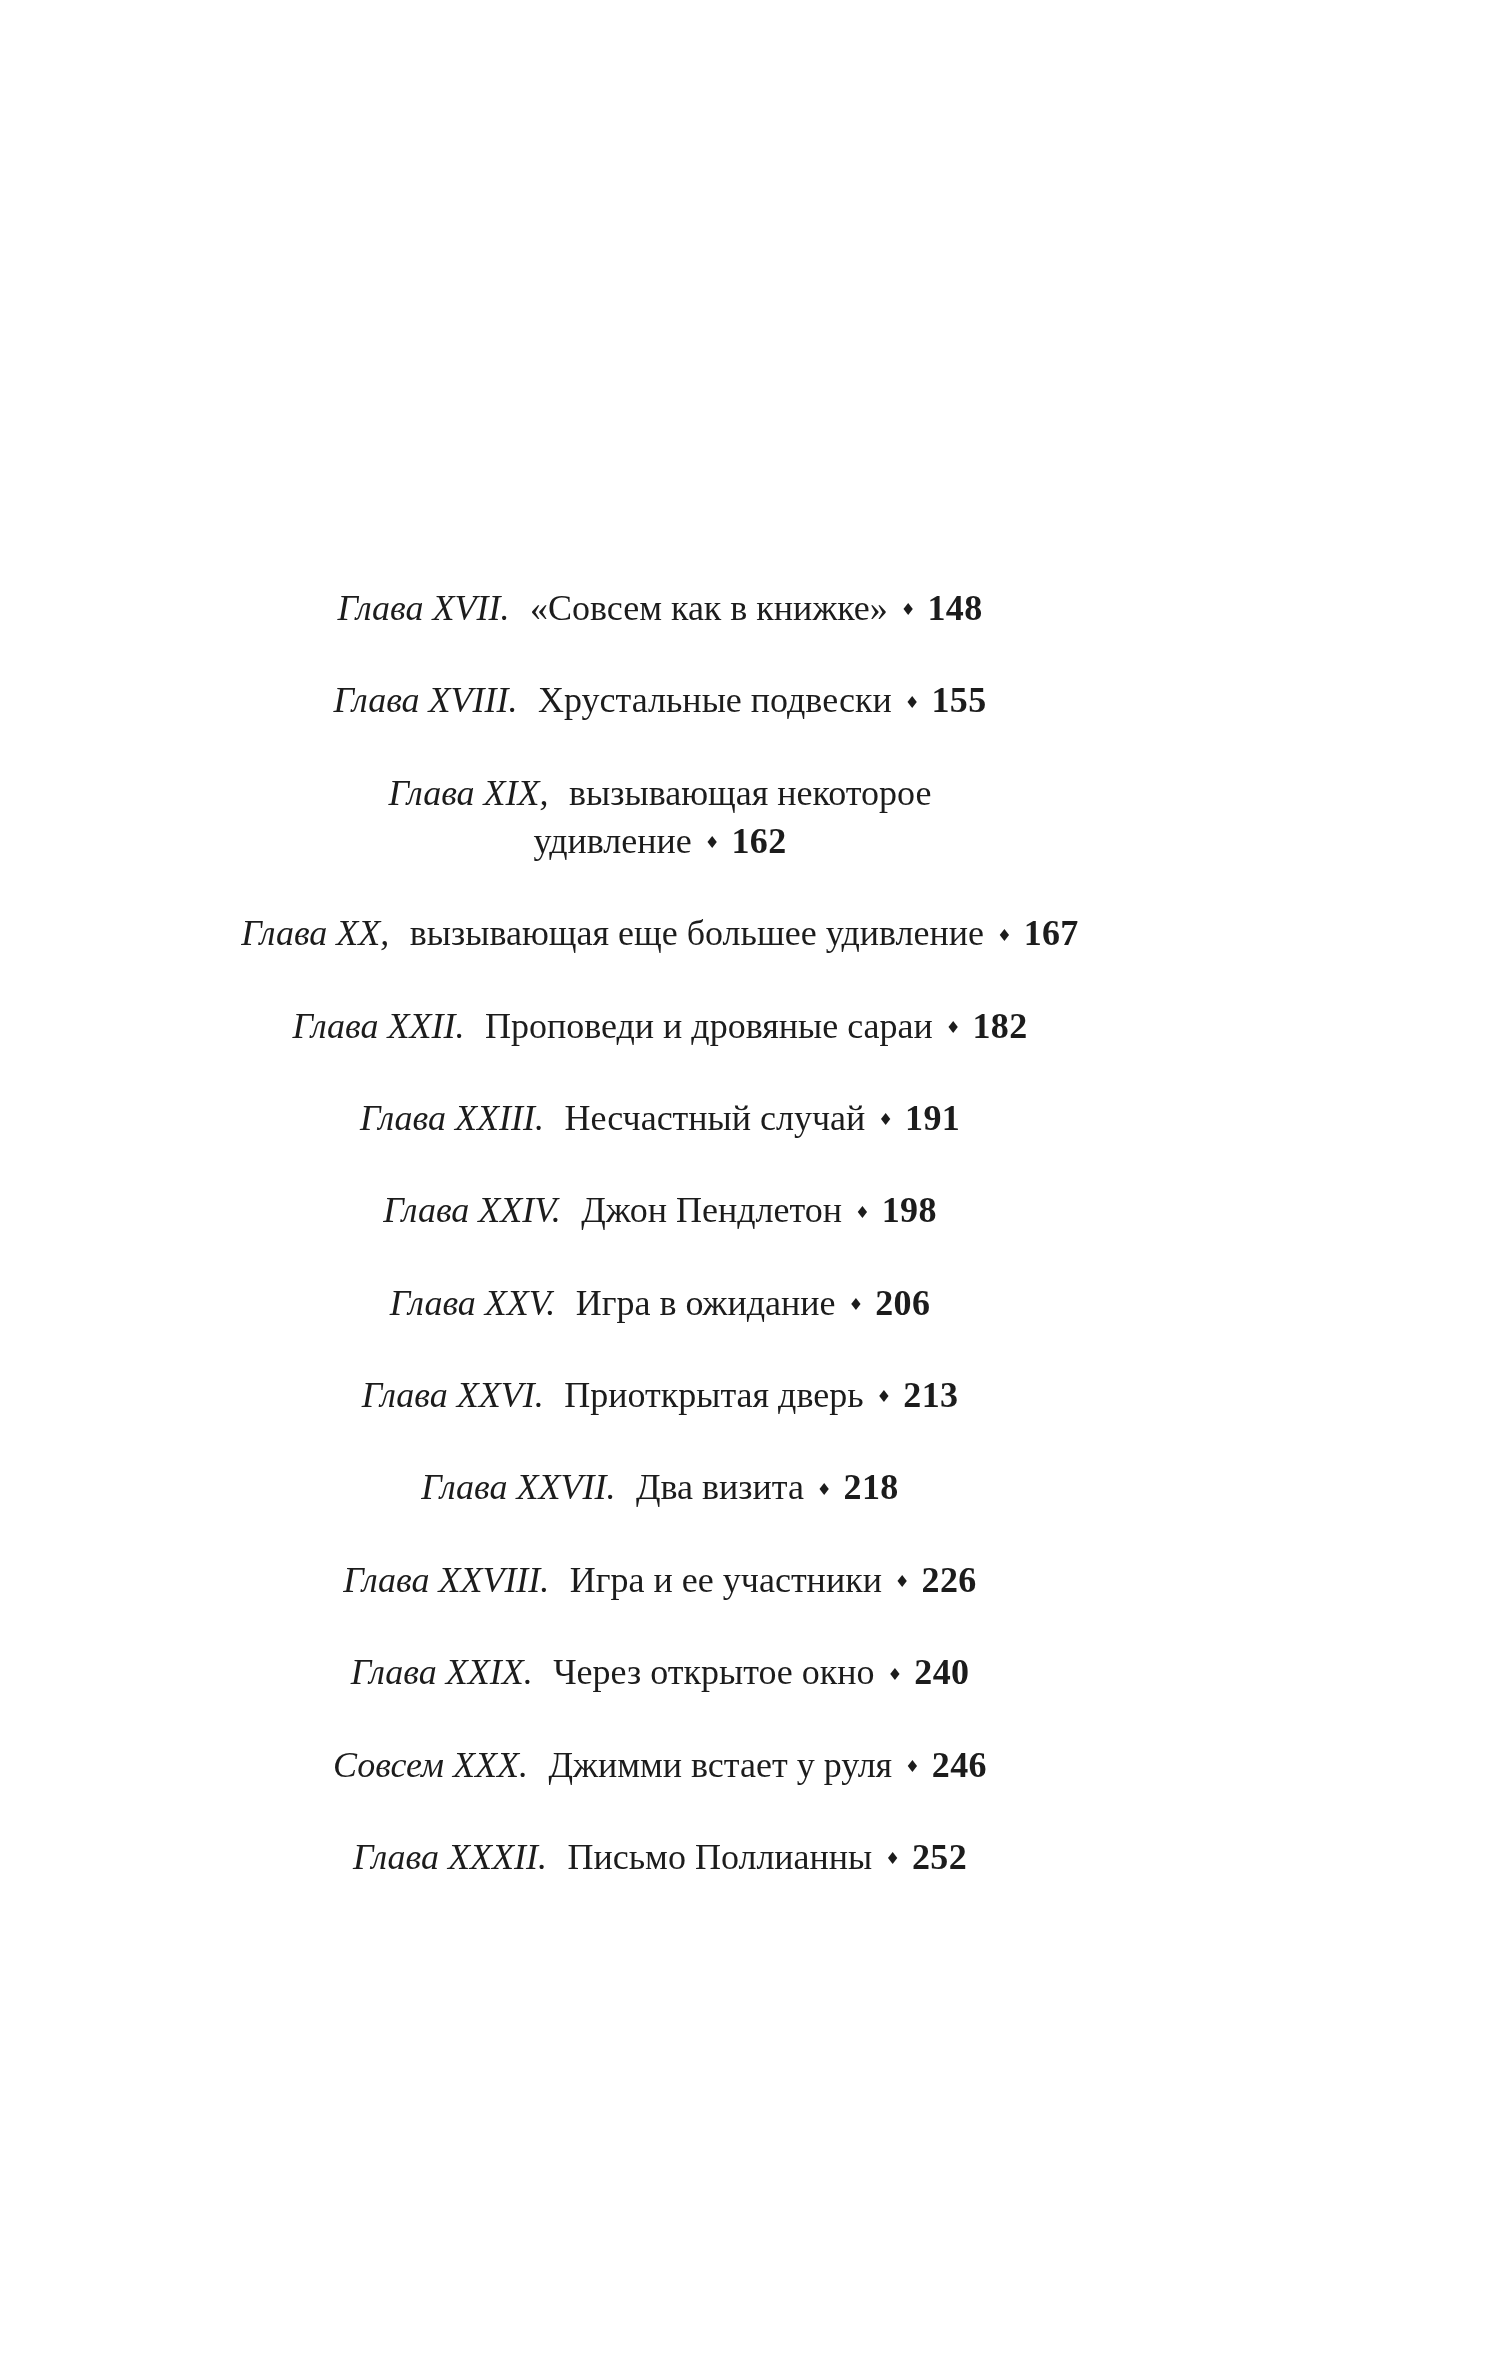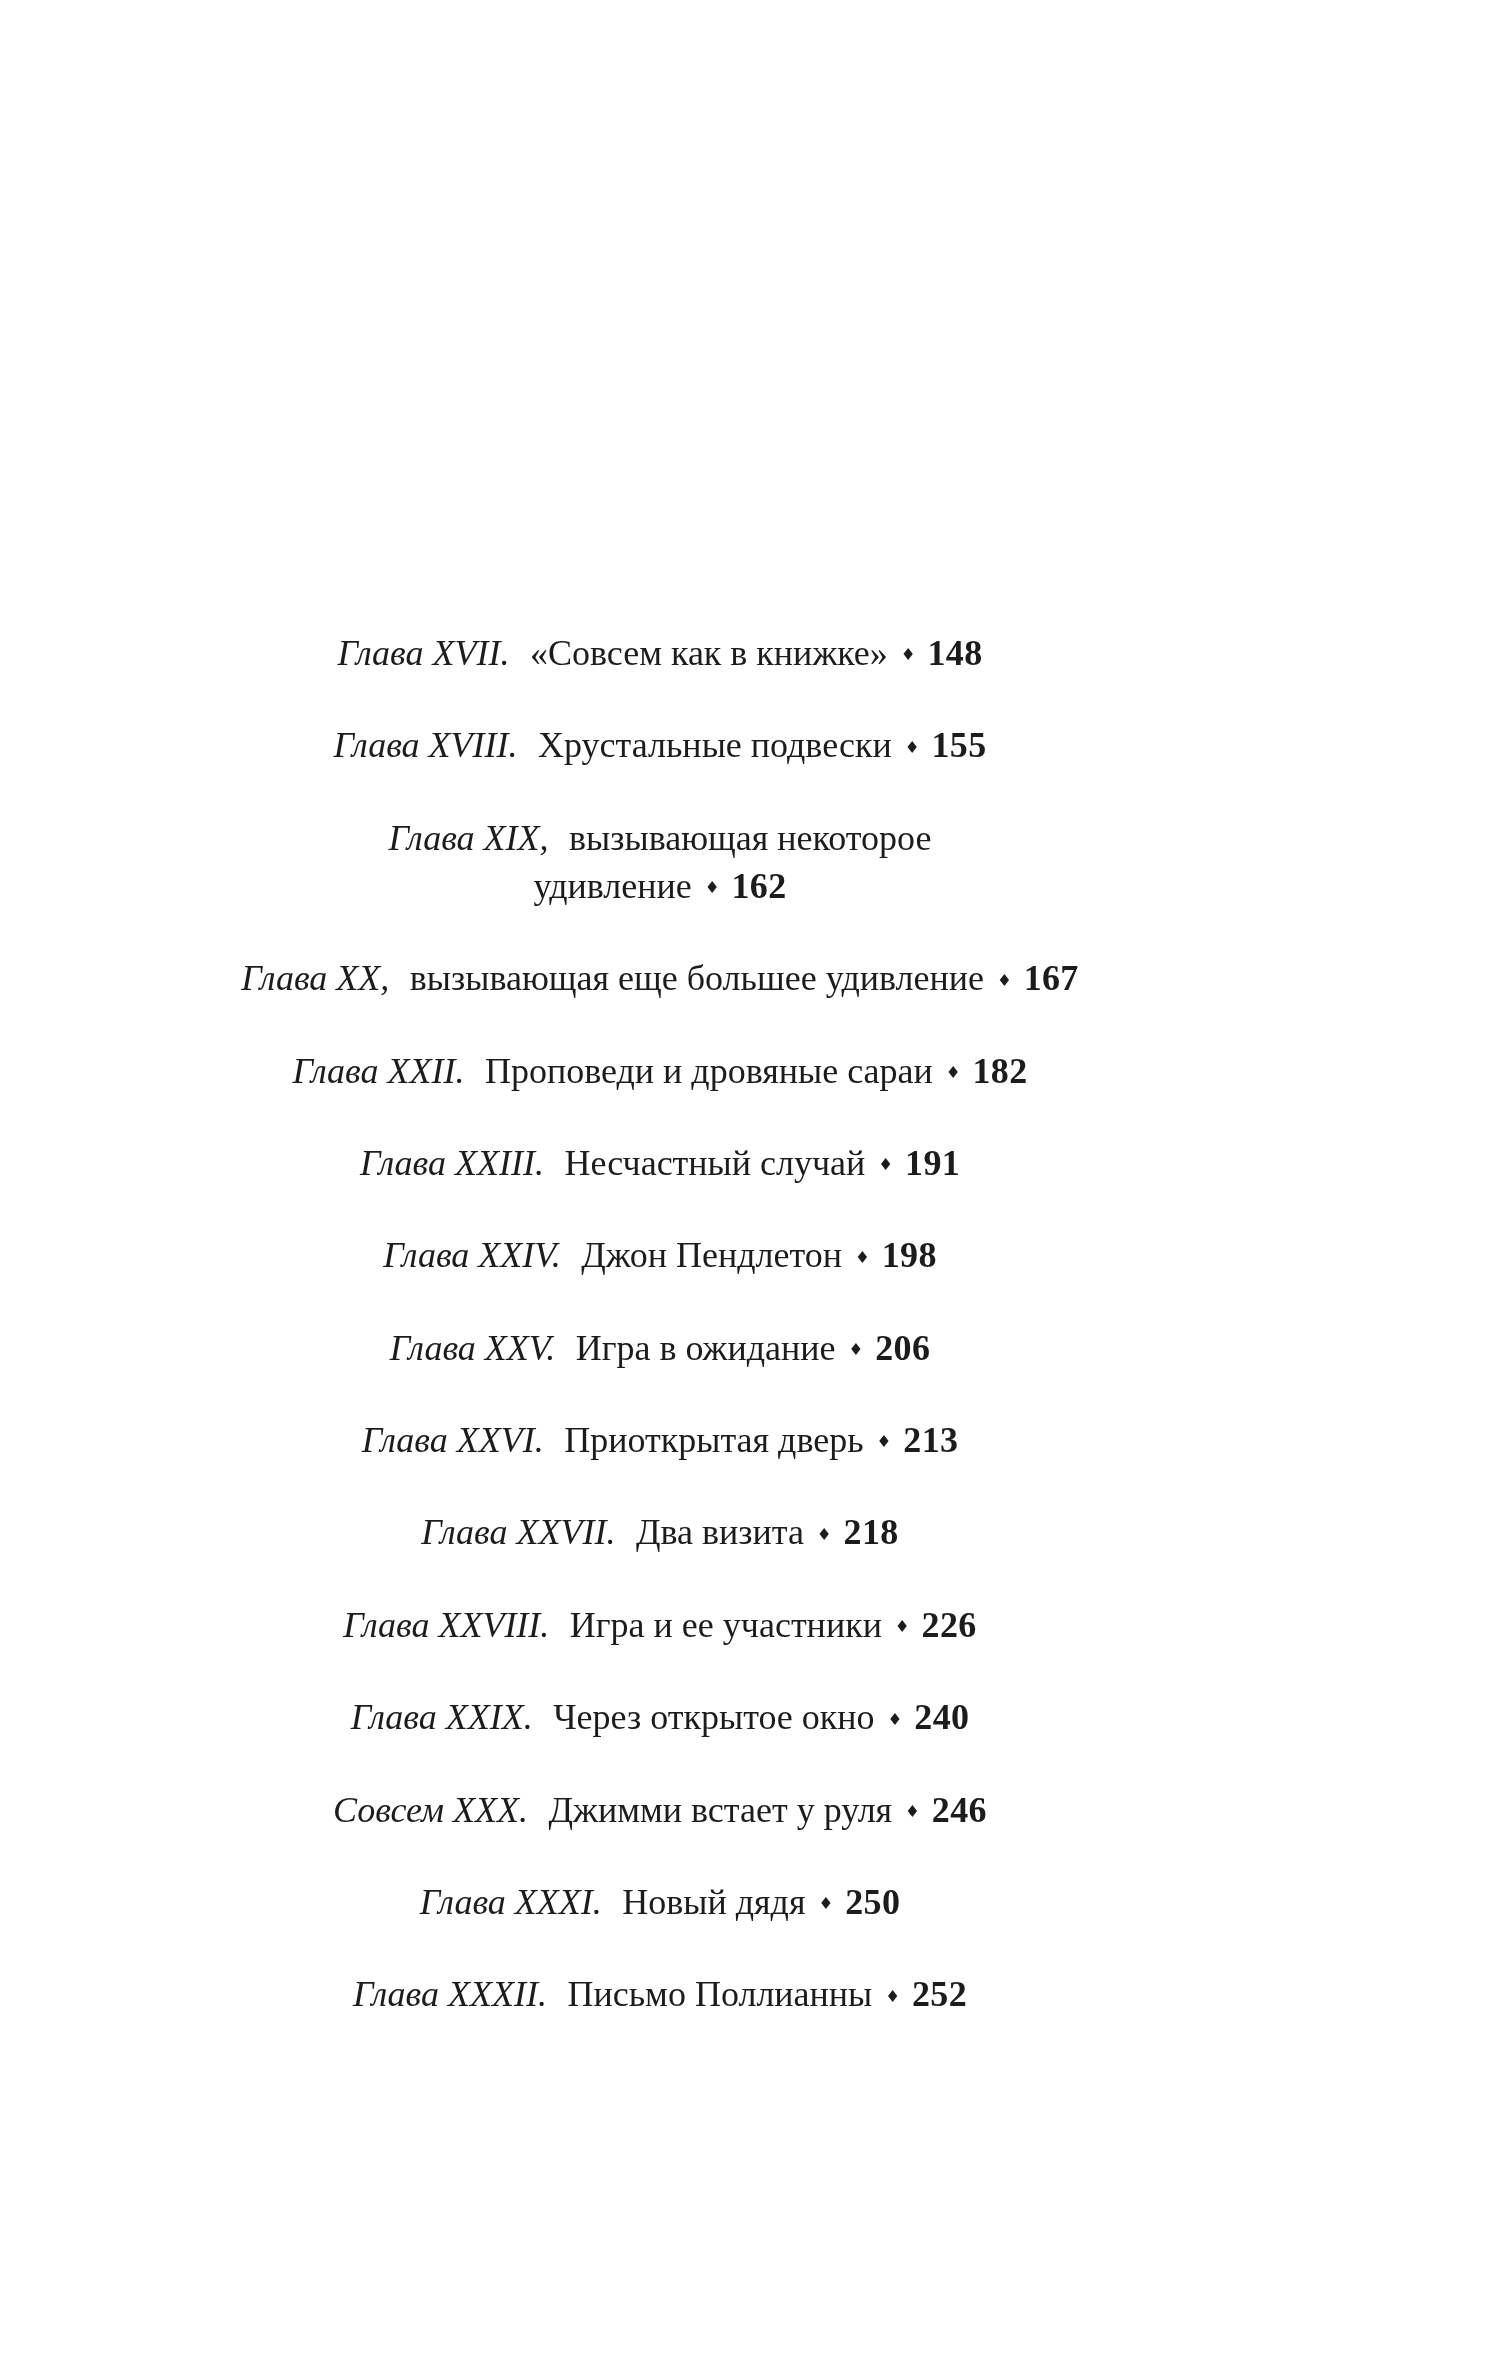--- a/index.html
+++ b/index.html
@@ -14,21 +14,20 @@
     background: #ffffff;
     overflow: hidden;
     font-family: "Liberation Serif", "DejaVu Serif", serif;
     color: #1c1c1c;
   }
   .toc {
     box-sizing: border-box;
     margin-left: 140px;
     width: 1040px;
     padding-top: 584px;
-    margin-top: 45px;
   }
   .toc-entry {
     text-align: center;
     font-size: 36px;
     line-height: 48px;
     margin-bottom: 42px;
     white-space: normal;
   }
   .chapter {
     font-style: italic;
@@ -102,22 +101,19 @@
     </div>
 
     <div class="toc-entry">
       <span class="chapter">Глава XXIX.</span> <span class="title">Через открытое окно</span><span class="bullet">♦</span><span class="pagenum">240</span>
     </div>
 
     <div class="toc-entry">
       <span class="chapter">Совсем XXX.</span> <span class="title">Джимми встает у руля</span><span class="bullet">♦</span><span class="pagenum">246</span>
     </div>
 
-    <div class="toc-entry">
-      <span class="chapter">Глава XXXI.</span> <span class="title">Новый дядя</span><span class="bullet">♦</span><span class="pagenum">250</span>
-    </div>
 
     <div class="toc-entry">
       <span class="chapter">Глава XXXII.</span> <span class="title">Письмо Поллианны</span><span class="bullet">♦</span><span class="pagenum">252</span>
     </div>
 
   </div>
 </div>
 
 </body></html>

